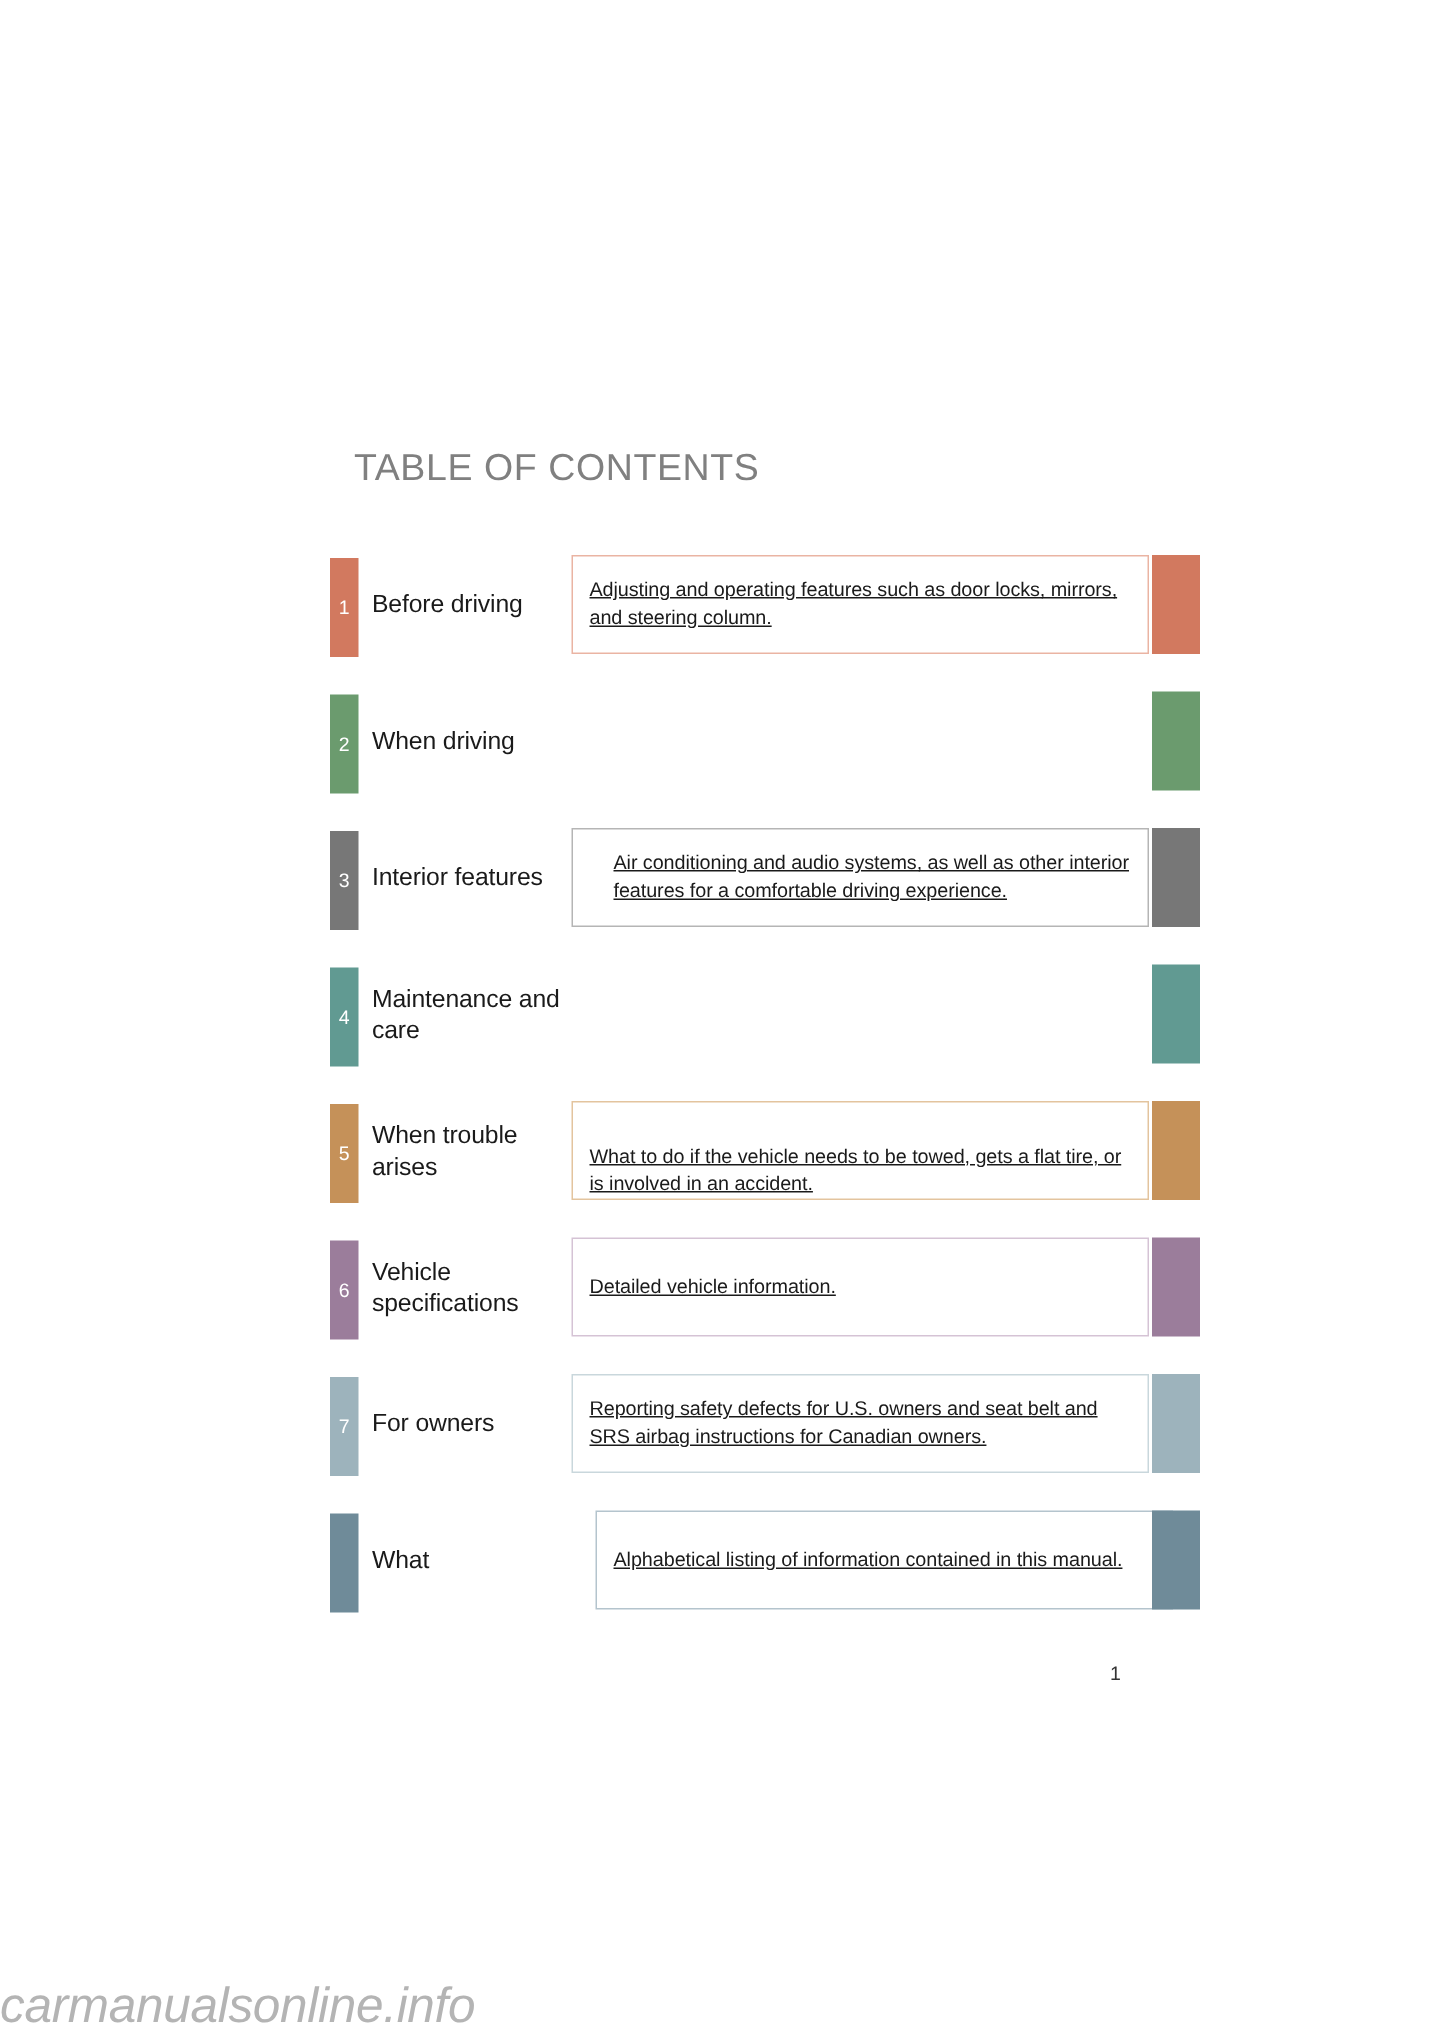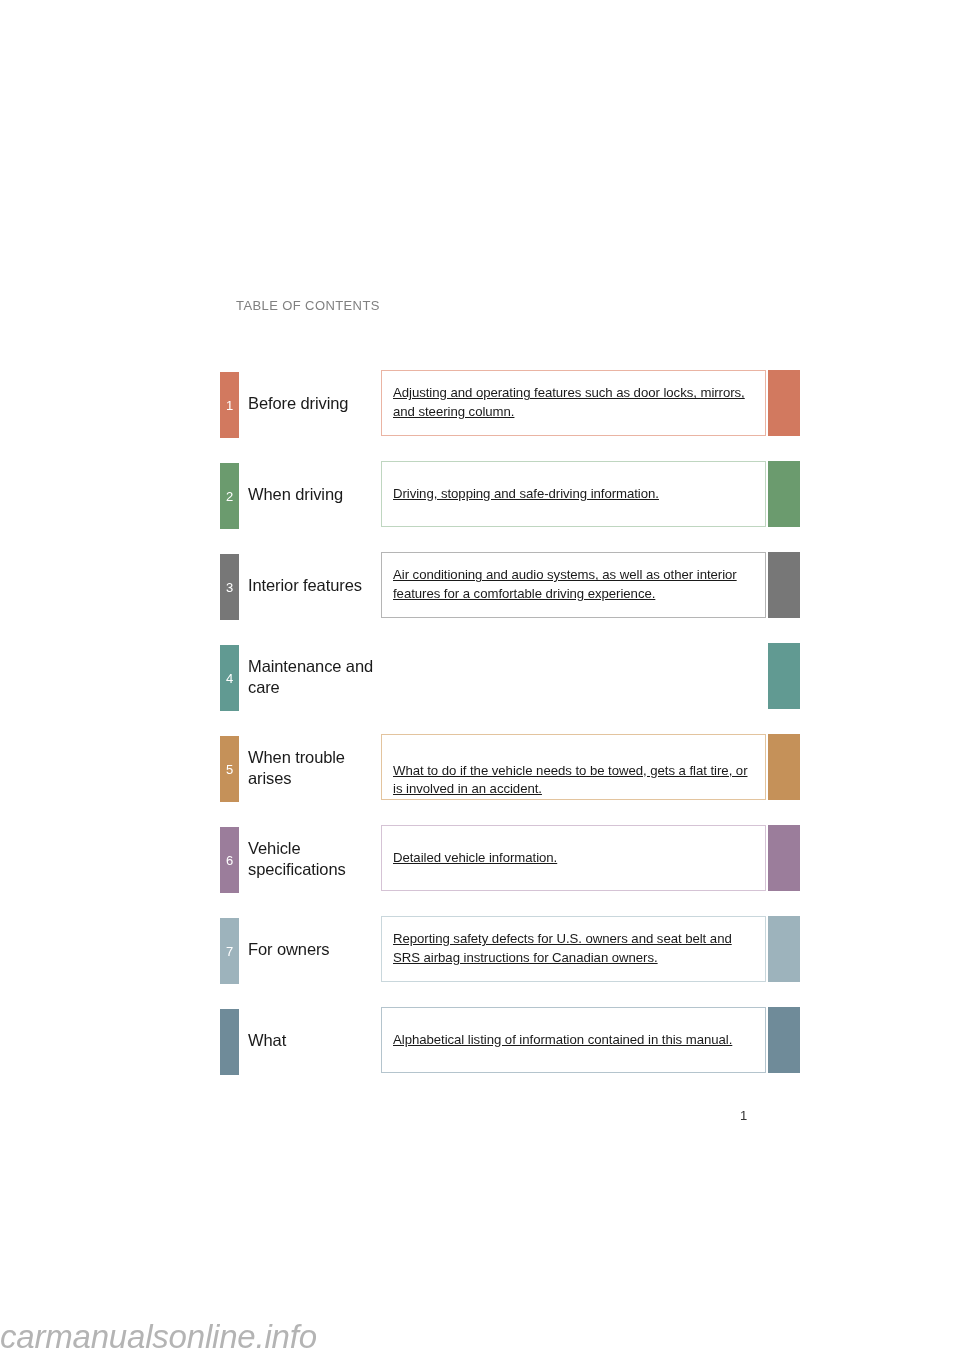--- a/index.html
+++ b/index.html
@@ -20,21 +20,21 @@
     left: 0; top: 0;
     width: 960px;
     height: 1358px;
     background: #ffffff;
   }
 
   #toc-heading {
     position: absolute;
     left: 236px;
     top: 298px;
-    font-size: 13px;
+    font-size: 25px;
     letter-spacing: 0.4px;
     color: #808080;
     font-weight: 400;
     white-space: nowrap;
   }
 
   #toc-list {
     position: absolute;
     left: 0;
     top: 370px;
@@ -149,31 +149,28 @@
         <div class="desc-box" style="border-color: rgb(234, 180, 163);">
           <div class="desc-text">Adjusting and operating features such as door locks, mirrors, and steering column.</div>
         </div>
         <div class="right-block" style="background: rgb(210, 121, 95);"></div>
       </div>
       <div class="toc-row">
         <div class="tab-block" style="background: rgb(107, 155, 110);">
           <div class="tab-number">2</div>
         </div>
         <div class="section-title">When driving</div>
-        <div class="desc-box" style="border-color: rgb(191, 214, 192);">
-          <div class="desc-text">Driving, stopping and safe-driving information.</div>
-        </div>
         <div class="right-block" style="background: rgb(107, 155, 110);"></div>
       </div>
       <div class="toc-row">
         <div class="tab-block" style="background: rgb(119, 119, 119);">
           <div class="tab-number">3</div>
         </div>
         <div class="section-title">Interior features</div>
-        <div class="desc-box" style="border-color: rgb(181, 181, 181);">
+        <div class="desc-box" style="border-color: rgb(181, 181, 181); padding-left: 16px;">
           <div class="desc-text">Air conditioning and audio systems, as well as other interior features for a comfortable driving experience.</div>
         </div>
         <div class="right-block" style="background: rgb(119, 119, 119);"></div>
       </div>
       <div class="toc-row">
         <div class="tab-block" style="background: rgb(97, 154, 146);">
           <div class="tab-number">4</div>
         </div>
         <div class="section-title">Maintenance and care</div>
         <div class="right-block" style="background: rgb(97, 154, 146);"></div>
@@ -206,21 +203,21 @@
         <div class="desc-box" style="border-color: rgb(201, 215, 220);">
           <div class="desc-text">Reporting safety defects for U.S. owners and seat belt and SRS airbag instructions for Canadian owners.</div>
         </div>
         <div class="right-block" style="background: rgb(157, 179, 188);"></div>
       </div>
       <div class="toc-row">
         <div class="tab-block" style="background: rgb(111, 139, 153);">
           <div class="tab-number"></div>
         </div>
         <div class="section-title">What</div>
-        <div class="desc-box" style="border-color: rgb(180, 196, 205);">
+        <div class="desc-box" style="border-color: rgb(180, 196, 205); margin-left: 16px;">
           <div class="desc-text">Alphabetical listing of information contained in this manual.</div>
         </div>
         <div class="right-block" style="background: rgb(111, 139, 153);"></div>
       </div>
     </div>
 
   <div id="page-number">1</div>
 
   <div id="watermark">carmanualsonline.info</div>
 

